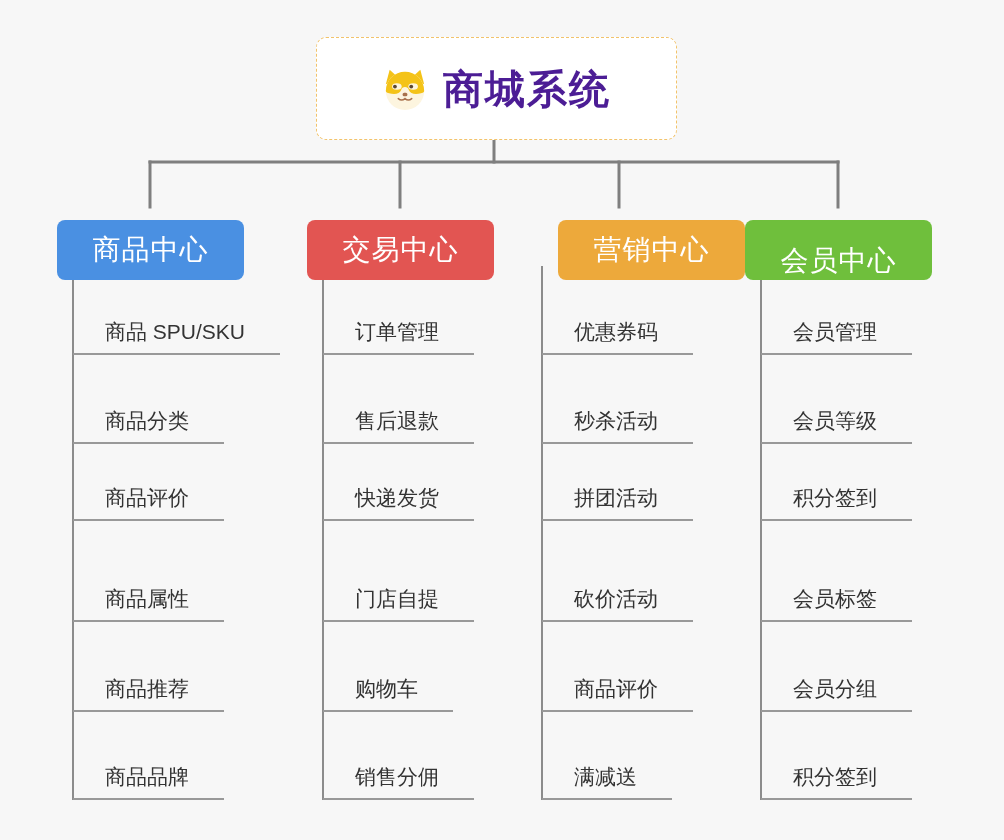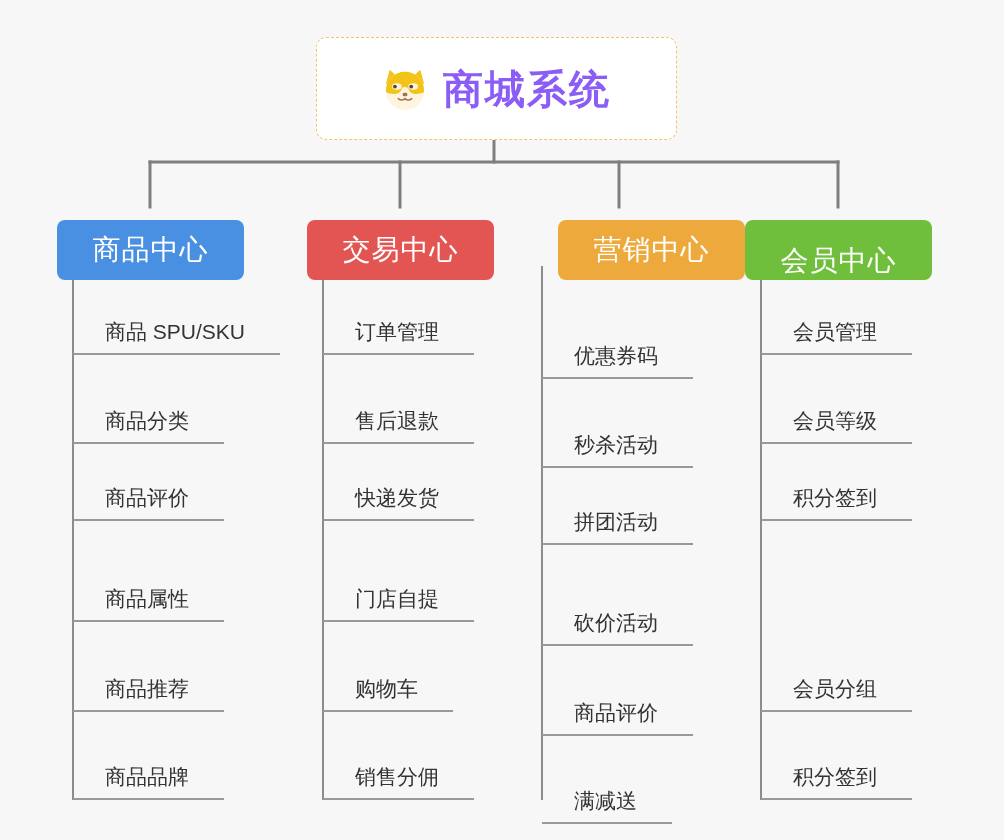--- a/index.html
+++ b/index.html
@@ -69,21 +69,21 @@
     padding:0 35px 14px 32px;
     border-bottom:2px solid #999999;
     font-size:21px;
     line-height:30px;
     color:#333333;
     white-space:nowrap;
     width:max-content;
   }
   .col-0{left:73px;}
   .col-1{left:323px;}
-  .col-2{left:542px;margin-top:24px;}
+  .col-2{left:542px;}
   .col-3{left:761px;}
   .row-0{top:317px;}
   .row-1{top:406px;}
   .row-2{top:483px;}
   .row-3{top:584px;}
   .row-4{top:674px;}
   .row-5{top:762px;}
 </style>
 </head>
 <body>
@@ -118,21 +118,21 @@
       <path d="M4,26 a20,20 0 0 1 40,0 q0,2 -6,3 q-8,1 -10,-4 q-1,-3 -4,-3 q-3,0 -4,3 q-2,5 -10,4 q-6,-1 -6,-3 Z" fill="#f4c318"></path>
 
       <ellipse cx="15.5" cy="21.5" rx="5" ry="3.4" fill="#fdf5df"></ellipse>
       <ellipse cx="32.5" cy="21.5" rx="5" ry="3.4" fill="#fdf5df"></ellipse>
       <circle cx="13.5" cy="21.5" r="2" fill="#5a4632"></circle>
       <circle cx="30.5" cy="21.5" r="2" fill="#5a4632"></circle>
 
       <rect x="21.5" y="28" width="5" height="3.6" rx="1.6" fill="#a8714c"></rect>
       <path d="M17,34 q3.5,3 7,0 q3.5,3 7,0" stroke="#a8714c" stroke-width="1.6" fill="none" stroke-linecap="round"></path>
     </svg>
-    <span class="root-title" style="color: #8b5cf6;">商城系统</span>
+    <span class="root-title" style="color: #4c1d95;">商城系统</span>
   </div>
 
   <div class="branch-box branch-0" style="background: rgb(74, 144, 226);">
     <span>商品中心</span>
   </div>
   <div class="branch-box branch-1" style="background: rgb(226, 85, 82);">
     <span>交易中心</span>
   </div>
   <div class="branch-box branch-2" style="background: rgb(237, 169, 59); margin-left: 32px;">
     <span>营销中心</span>
@@ -158,16 +158,17 @@
   <div class="leaf col-2 row-0">优惠券码</div>
   <div class="leaf col-2 row-1">秒杀活动</div>
   <div class="leaf col-2 row-2">拼团活动</div>
   <div class="leaf col-2 row-3">砍价活动</div>
   <div class="leaf col-2 row-4">商品评价</div>
   <div class="leaf col-2 row-5">满减送</div>
 
   <div class="leaf col-3 row-0">会员管理</div>
   <div class="leaf col-3 row-1">会员等级</div>
   <div class="leaf col-3 row-2">积分签到</div>
+  <div class="leaf col-3 row-3">会员标签</div>
   <div class="leaf col-3 row-4">会员分组</div>
   <div class="leaf col-3 row-5">积分签到</div>
 
 </div>
 
 </body></html>

